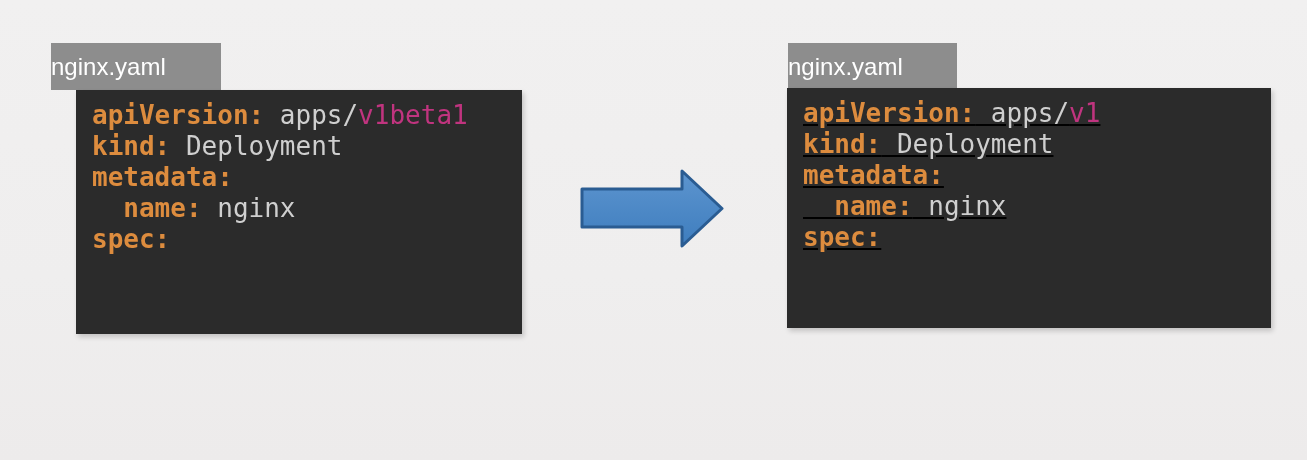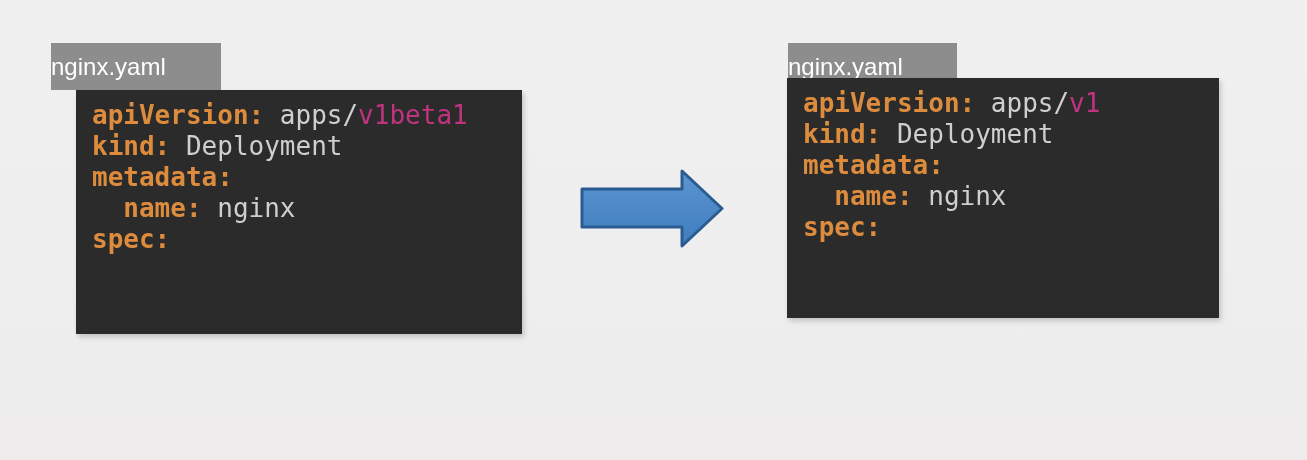--- a/index.html
+++ b/index.html
@@ -26,21 +26,21 @@
     position: absolute;
     margin: 0;
     background: var(--code-bg, #2b2b2b);
     font-family: "DejaVu Sans Mono", "Liberation Mono", monospace;
     font-size: 26px; line-height: 31px;
     padding: 10px 0 0 16px; box-sizing: border-box;
     white-space: pre;
     box-shadow: 2px 3px 5px rgba(0,0,0,0.18);
   }
   .code-left  { left: 52px;  top: 90px; width: 446px; height: 244px; margin-left: 24px; }
-  .code-right { left: 787px; top: 78px; width: 432px; height: 240px; }
+  .code-right { left: 787px; top: 88px; width: 484px; height: 240px; text-decoration: underline; }
 
   .tok-key { color: var(--key, #dd8c3e); font-weight: bold; }
   .tok-val { color: var(--val, #cfcfcf); }
   .tok-ver { color: var(--ver, #c0347f); }
 
   .arrow { position: absolute; left: 580px; top: 169px; width: 144px; height: 79px; }
   .arrow svg { display: block; }
 </style>
 </head>
 <body>

